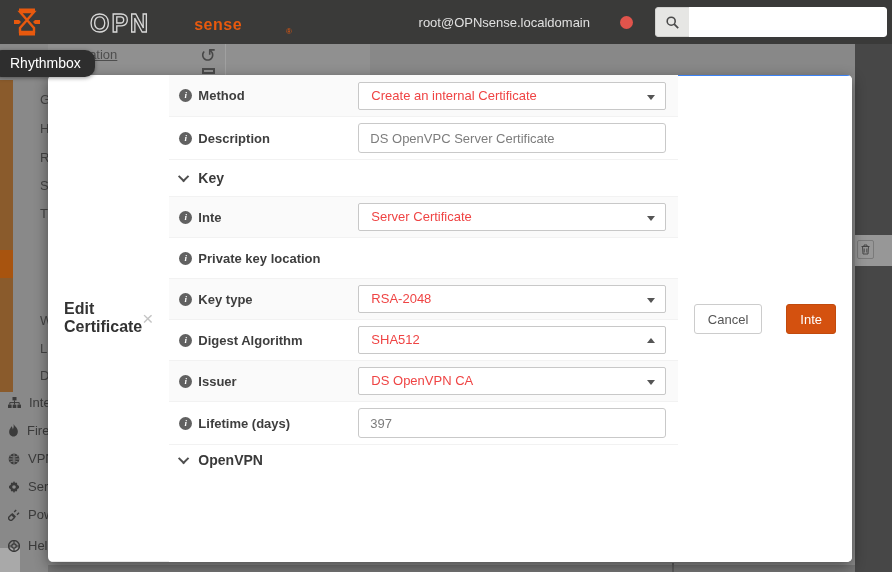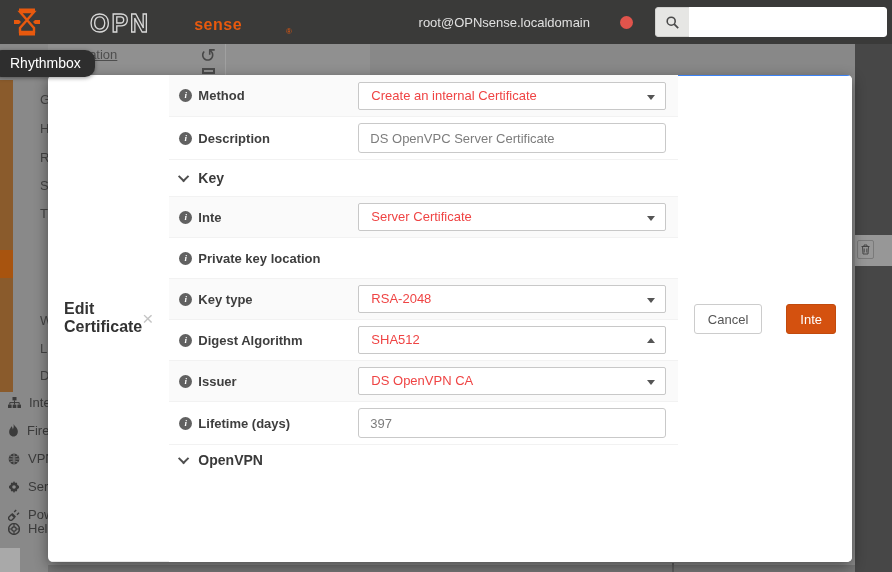--- a/index.html
+++ b/index.html
@@ -157,21 +157,21 @@
         <circle cx="6" cy="6" r="1.8" fill="#8c8c8c"></circle>
       </svg>
     <span>Serv</span>
   </div>
   <div class="bg-menu-item" style="top:507px">
     <svg width="12" height="12" viewBox="0 0 12 12">
         <path d="M3.5 5.5L1 8c-.6.6-.6 1.6 0 2.2l.8.8c.6.6 1.6.6 2.2 0L6.5 8.5zM4 4.5L7.5 8M8.2 1l-2 2M11 3.8l-2 2" stroke="#3b3b3b" stroke-width="1.4" fill="none"></path>
       </svg>
     <span>Pow</span>
   </div>
-  <div class="bg-menu-item" style="top:521px">
+  <div class="bg-menu-item" style="top:538px">
     <svg width="12" height="12" viewBox="0 0 12 12">
         <circle cx="6" cy="6" r="5.4" fill="none" stroke="#3b3b3b" stroke-width="1.4"></circle>
         <circle cx="6" cy="6" r="2.2" fill="none" stroke="#3b3b3b" stroke-width="1.2"></circle>
         <path d="M6 .8v3M6 8.2v3M.8 6h3M8.2 6h3" stroke="#3b3b3b" stroke-width="1.2"></path>
       </svg>
     <span>Hel</span>
   </div>
 
   <div class="navbar">
     <div class="logo">

